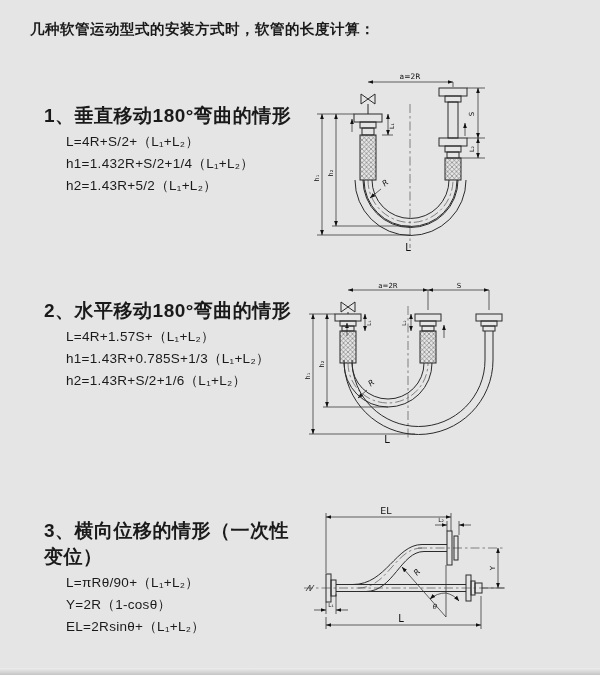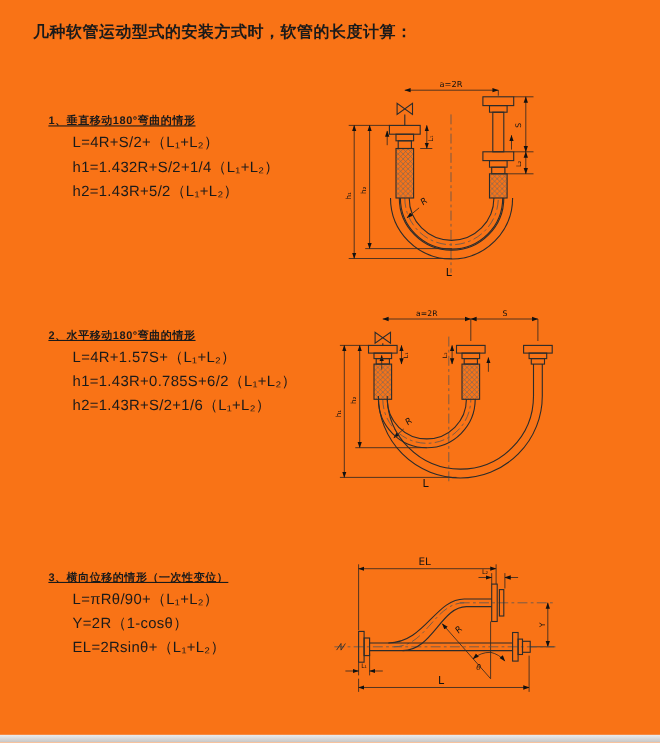--- a/index.html
+++ b/index.html
@@ -1,23 +1,23 @@
 <!DOCTYPE html>
 <html><head>
 <meta charset="utf-8">
 <style>
   html,body{margin:0;padding:0;background:#fff;}
-  .page{position:relative;width:600px;height:675px;background:#f97316;overflow:hidden;
+  .page{position:relative;width:600px;height:675px;background:#e5e5e5;overflow:hidden;
         font-family:"Liberation Sans","DejaVu Sans",sans-serif;color:#1a1a1a;}
   .title{position:absolute;left:30px;top:20px;font-size:14.5px;font-weight:bold;letter-spacing:.5px;}
   .sec{position:absolute;left:44px;width:262px;}
   #sec1{top:103px}
   #sec2{top:298px}
   #sec3{top:518px}
-  .heading{font-size:10px;font-weight:bold;letter-spacing:.5px;text-decoration:underline;}
+  .heading{font-size:19px;font-weight:bold;letter-spacing:.5px;}
   .formula{font-size:13.5px;padding-left:22px;margin-top:3px;line-height:19px;letter-spacing:.3px;}
   .formula:first-of-type{margin-top:11px;}
   .diagram{position:absolute;}
   #dia1{left:308px;top:68px}
   #dia2{left:303px;top:280px}
   #dia3{left:298px;top:503px}
   svg{display:block;}
   svg text{font-family:"DejaVu Sans","Liberation Sans",sans-serif;fill:#111;}
   .bottom-edge{position:absolute;left:0;bottom:0;width:600px;height:7px;
                background:linear-gradient(#ededed,#c5c5c5);}
@@ -101,21 +101,21 @@
         <text x="86" y="58" text-anchor="middle" font-size="6" transform="rotate(-90 86 58)">L₁</text>
         <text x="79" y="117" text-anchor="middle" font-size="8" font-style="italic" transform="rotate(-38 79 117)">R</text>
         <text x="100" y="183" text-anchor="middle" font-size="10">L</text>
       </g>
     </svg>
   </div>
 
   <div class="sec" id="sec2">
     <div class="heading">2、水平移动180°弯曲的情形</div>
     <div class="formula">L=4R+1.57S+（L₁+L₂）</div>
-    <div class="formula">h1=1.43R+0.785S+6/2（L₁+L₂）</div>
+    <div class="formula">h1=1.43R+0.785S+1/3（L₁+L₂）</div>
     <div class="formula">h2=1.43R+S/2+1/6（L₁+L₂）</div>
   </div>
 
   <div class="diagram" id="dia2">
     <svg width="290" height="174" viewBox="0 0 290 174">
       <defs>
         <marker id="a2" viewBox="0 0 10 10" refX="9.5" refY="5" markerWidth="8" markerHeight="8" orient="auto-start-reverse">
           <path d="M0,1.5 L10,5 L0,8.5 Z" fill="#111"></path>
         </marker>
         <pattern id="b2" width="4.5" height="4.5" patternUnits="userSpaceOnUse">

